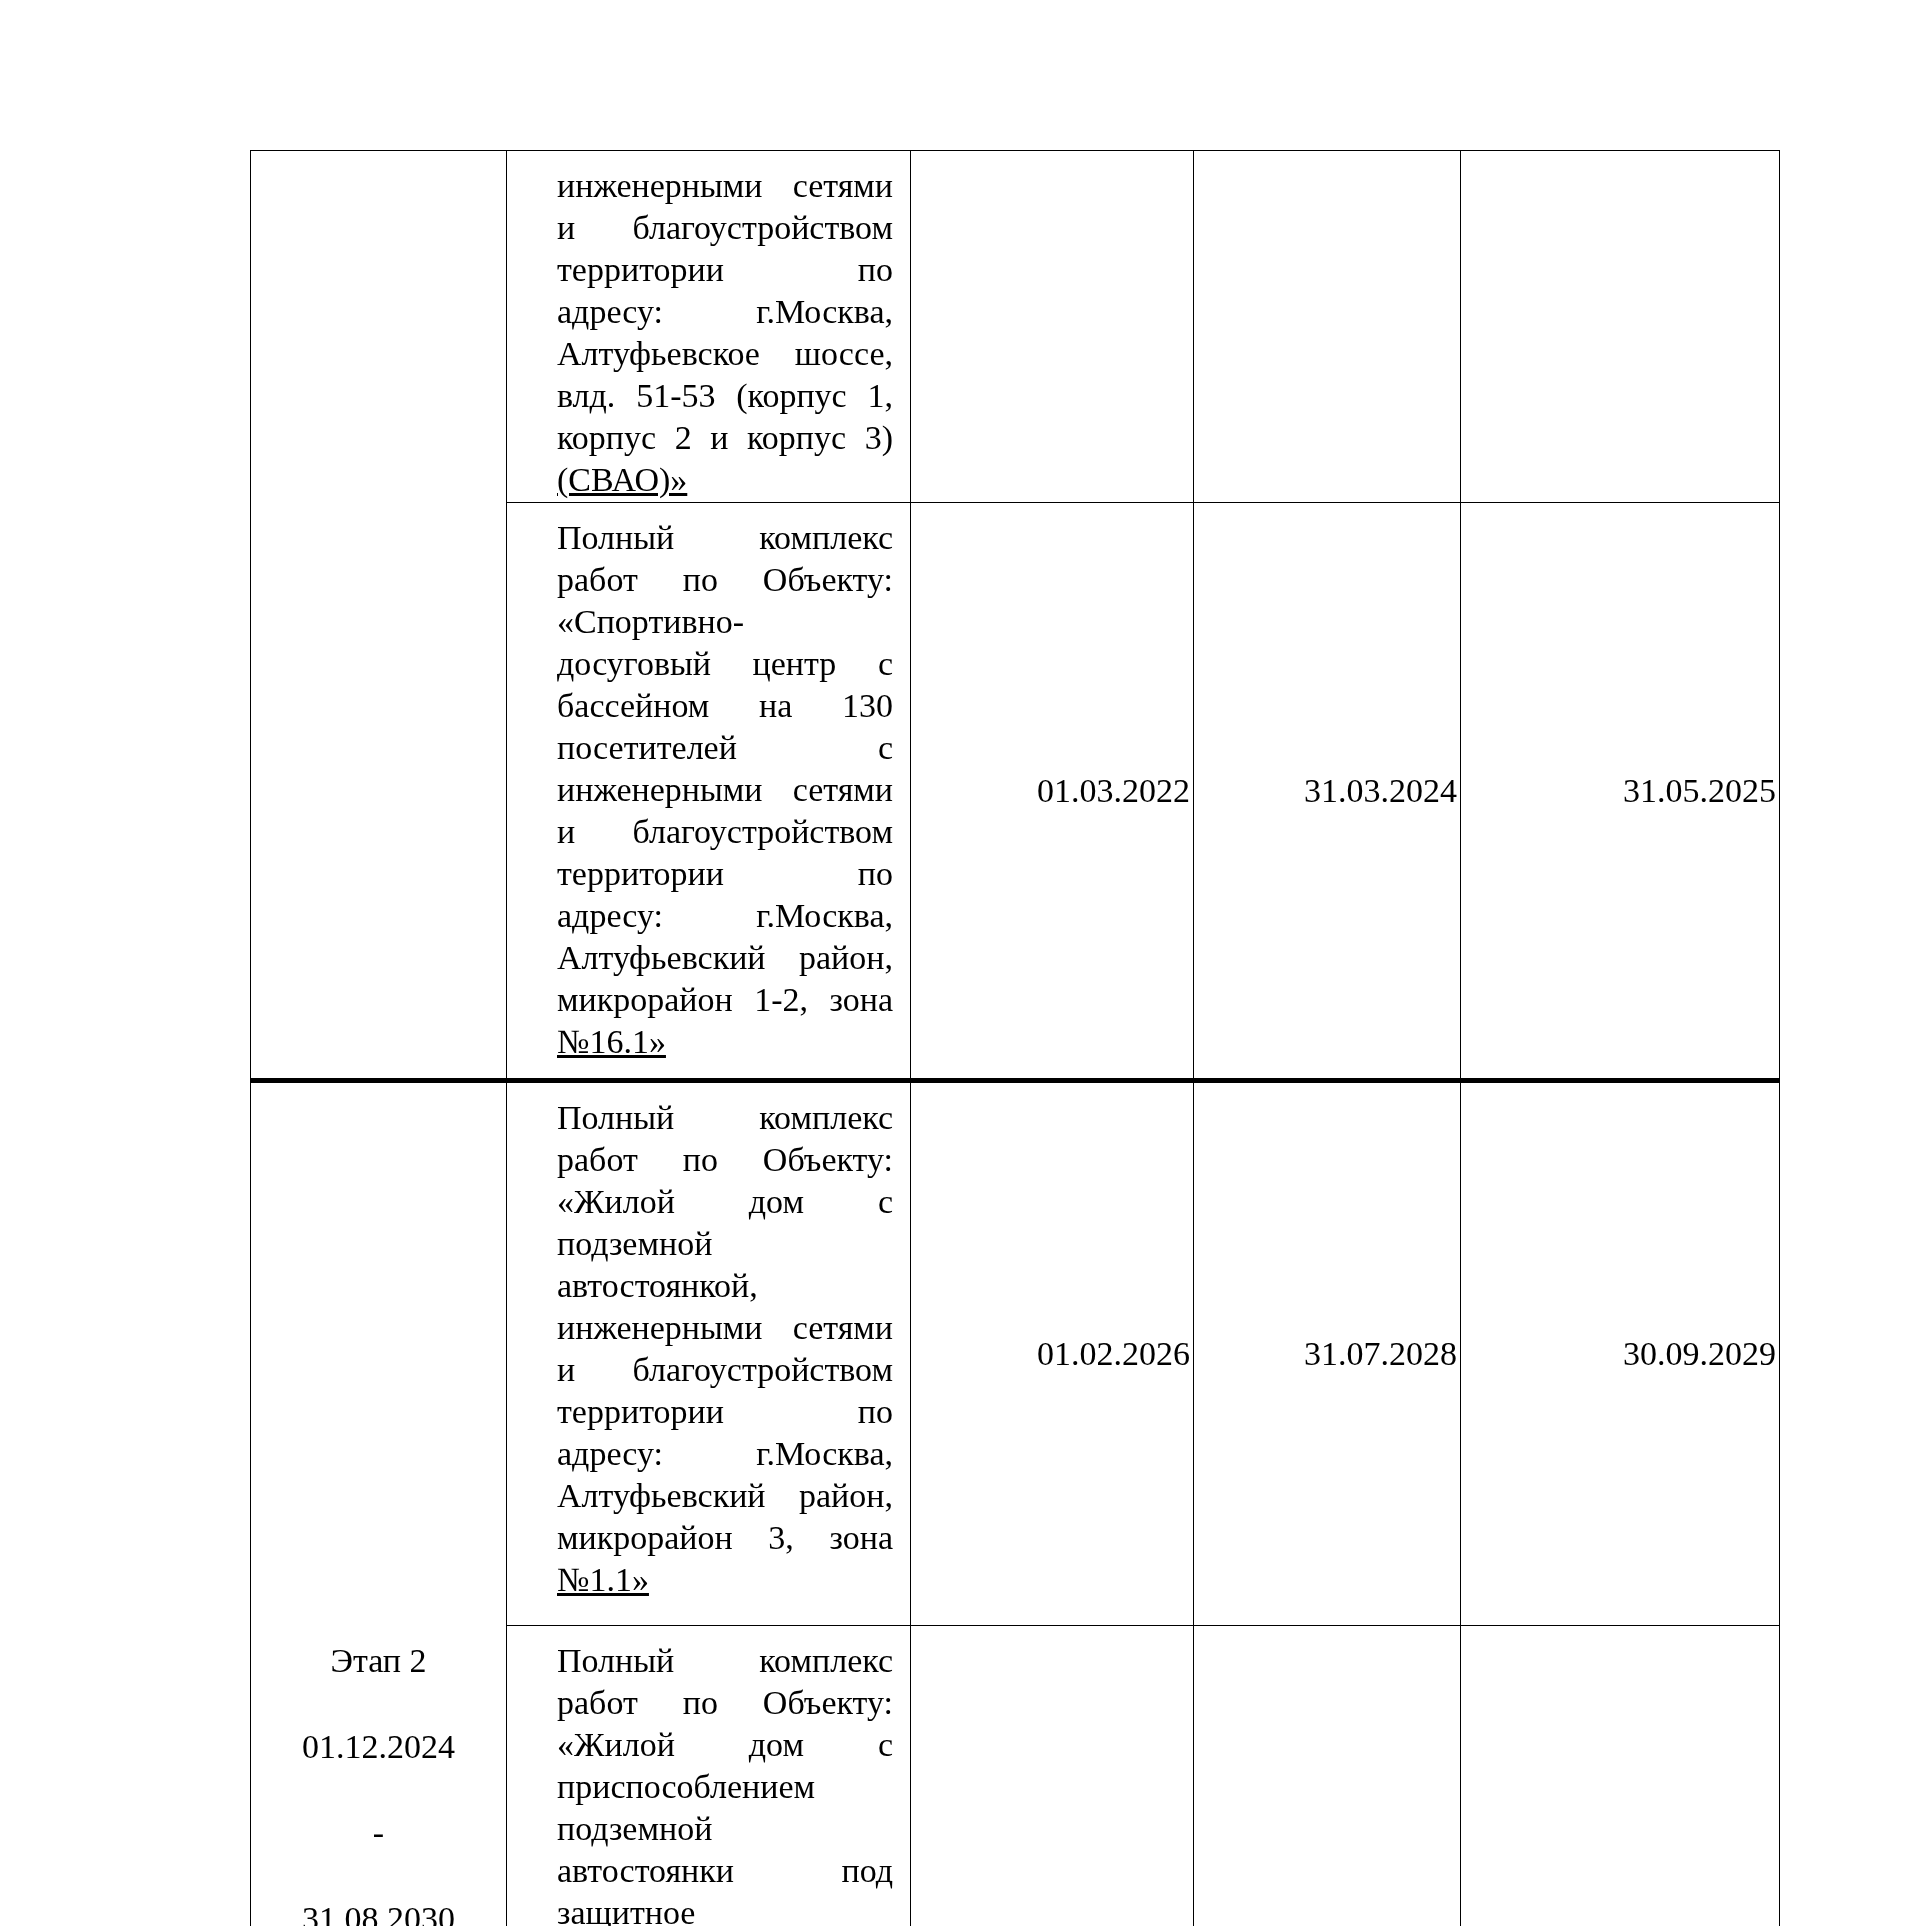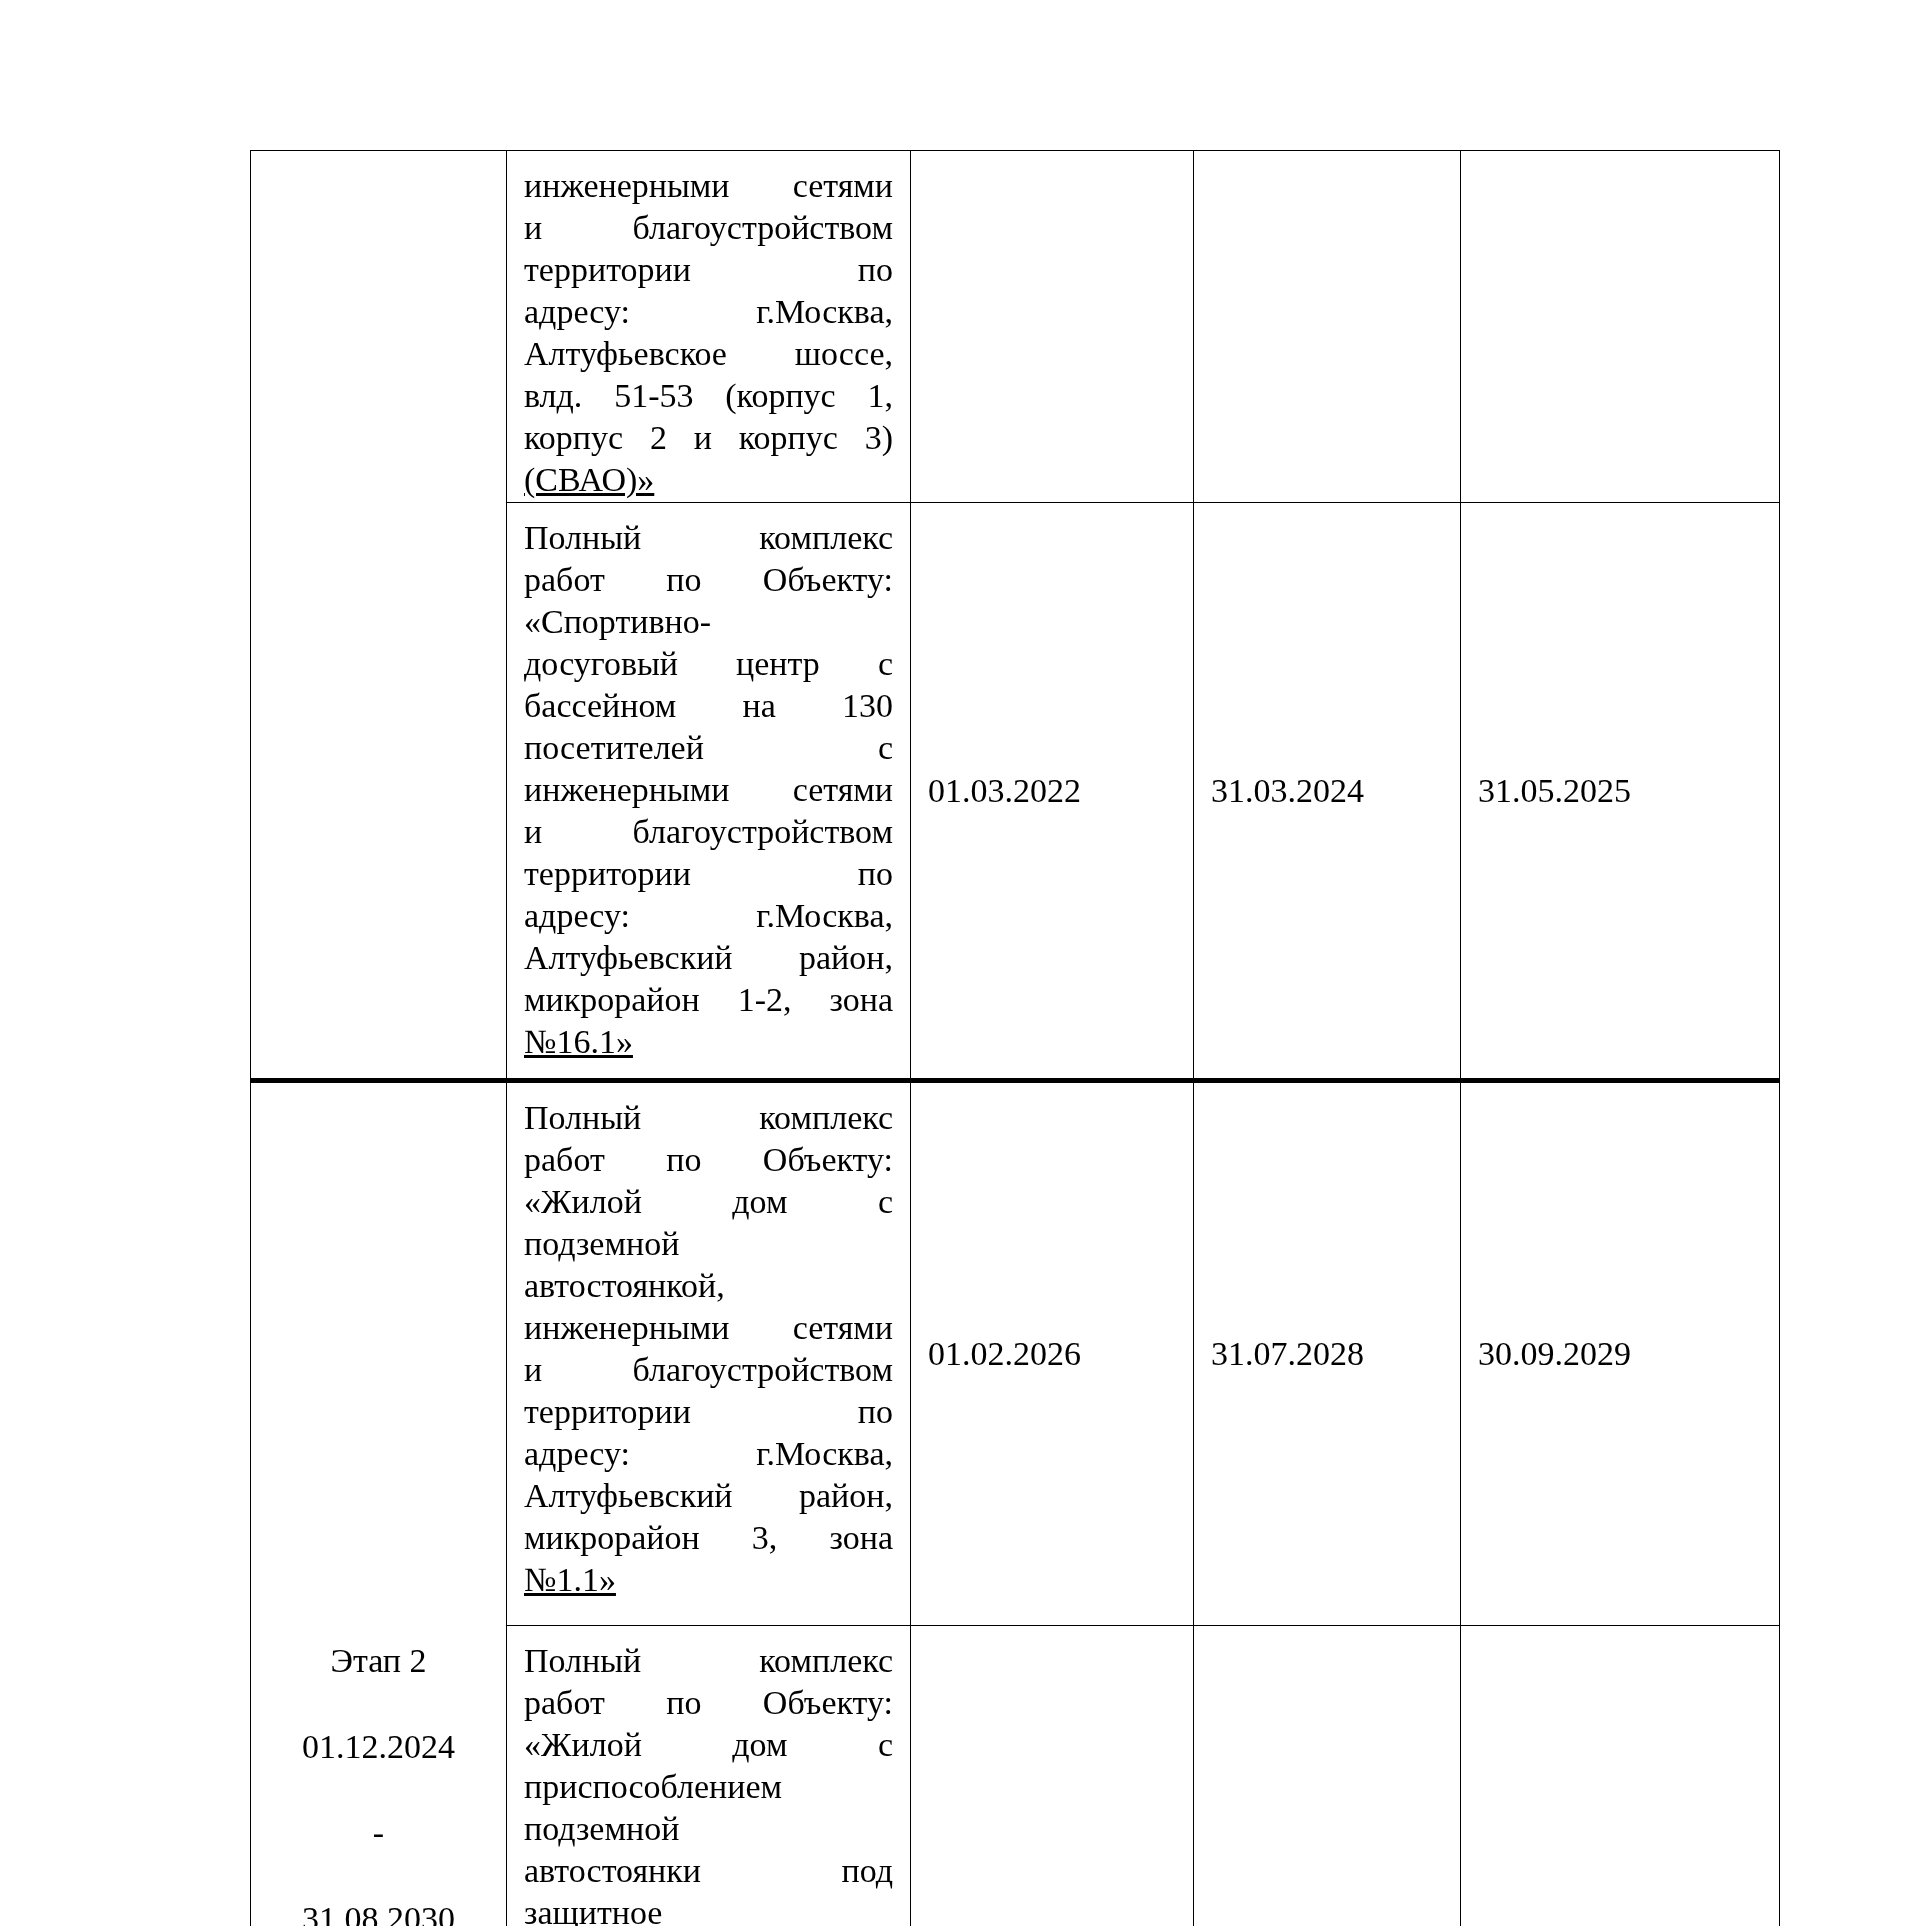--- a/index.html
+++ b/index.html
@@ -15,24 +15,24 @@
     border-collapse:collapse; table-layout:fixed;
   }
   td {
     border:1.9px solid #000;
     vertical-align:top;
     font-size:34px;
     line-height:42px;
     padding:14px 17px 0 17px;
     overflow:hidden;
   }
-  td.desc .line { text-align:justify; text-align-last:justify; }
+  td.desc .line { text-align:justify; text-align-last:justify;margin-left:33px; }
   td.desc[data-last-left] .line-last { text-align-last:left;text-decoration:underline; }
   td.date {
-    text-align:left; vertical-align:middle; padding:17px;
+    text-align:right; vertical-align:middle; padding:3px;
   }
   td.stage {
     text-align:center; vertical-align:middle; padding:0;
     line-height:86px;
   }
   td.stage .line { text-align:right; text-align-last:center; }
   td.tt { border-top:5.8px solid #000; }
   td.bb { border-bottom:5.8px solid #000; }
 </style>
 </head>

